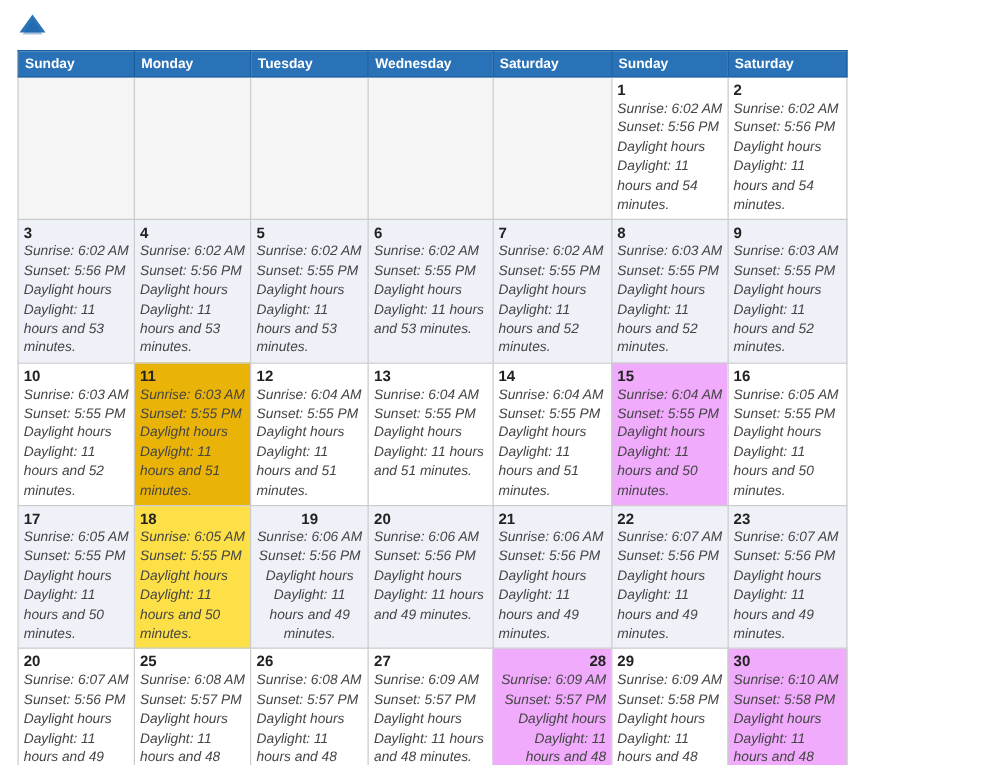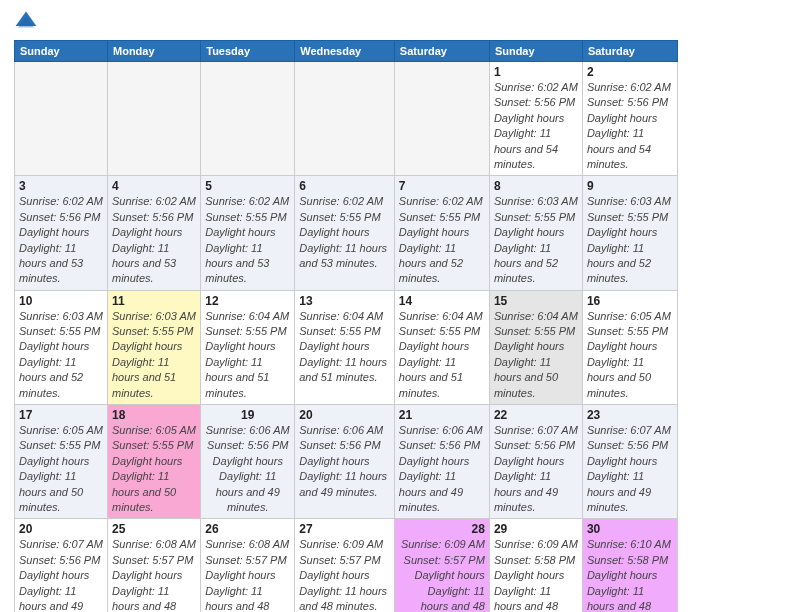--- a/index.html
+++ b/index.html
@@ -180,51 +180,51 @@
           <td style="background: rgb(238, 242, 248);">
             <span class="day-num">9</span>
             <div class="day-info">Sunrise: 6:03 AM<br>Sunset: 5:55 PM<br>Daylight hours<br>Daylight: 11 hours and 52 minutes.</div>
           </td>
         </tr>
         <tr>
           <td style="background: rgb(255, 255, 255);">
             <span class="day-num">10</span>
             <div class="day-info">Sunrise: 6:03 AM<br>Sunset: 5:55 PM<br>Daylight hours<br>Daylight: 11 hours and 52 minutes.</div>
           </td>
-          <td style="background: #fef9c3; margin-left: 11px;">
+          <td style="background: #eab308; margin-left: 11px;">
             <span class="day-num">11</span>
             <div class="day-info">Sunrise: 6:03 AM<br>Sunset: 5:55 PM<br>Daylight hours<br>Daylight: 11 hours and 51 minutes.</div>
           </td>
           <td style="background: rgb(255, 255, 255);">
             <span class="day-num">12</span>
             <div class="day-info">Sunrise: 6:04 AM<br>Sunset: 5:55 PM<br>Daylight hours<br>Daylight: 11 hours and 51 minutes.</div>
           </td>
           <td style="background: rgb(255, 255, 255);">
             <span class="day-num">13</span>
             <div class="day-info">Sunrise: 6:04 AM<br>Sunset: 5:55 PM<br>Daylight hours<br>Daylight: 11 hours and 51 minutes.</div>
           </td>
           <td style="background: rgb(255, 255, 255);">
             <span class="day-num">14</span>
             <div class="day-info">Sunrise: 6:04 AM<br>Sunset: 5:55 PM<br>Daylight hours<br>Daylight: 11 hours and 51 minutes.</div>
           </td>
-          <td style="background: #e5e5e5; margin-left: 39px;">
+          <td style="background: #f0abfc; margin-left: 39px;">
             <span class="day-num">15</span>
             <div class="day-info">Sunrise: 6:04 AM<br>Sunset: 5:55 PM<br>Daylight hours<br>Daylight: 11 hours and 50 minutes.</div>
           </td>
           <td style="background: rgb(255, 255, 255);">
             <span class="day-num">16</span>
             <div class="day-info">Sunrise: 6:05 AM<br>Sunset: 5:55 PM<br>Daylight hours<br>Daylight: 11 hours and 50 minutes.</div>
           </td>
         </tr>
         <tr>
           <td style="background: rgb(238, 242, 248);">
             <span class="day-num">17</span>
             <div class="day-info">Sunrise: 6:05 AM<br>Sunset: 5:55 PM<br>Daylight hours<br>Daylight: 11 hours and 50 minutes.</div>
           </td>
-          <td style="background: #f9a8d4; margin-left: 14px;">
+          <td style="background: #fde047; margin-left: 14px;">
             <span class="day-num">18</span>
             <div class="day-info">Sunrise: 6:05 AM<br>Sunset: 5:55 PM<br>Daylight hours<br>Daylight: 11 hours and 50 minutes.</div>
           </td>
           <td style="background: rgb(238, 242, 248); text-align: center;">
             <span class="day-num">19</span>
             <div class="day-info">Sunrise: 6:06 AM<br>Sunset: 5:56 PM<br>Daylight hours<br>Daylight: 11 hours and 49 minutes.</div>
           </td>
           <td style="background: rgb(238, 242, 248);">
             <span class="day-num">20</span>
             <div class="day-info">Sunrise: 6:06 AM<br>Sunset: 5:56 PM<br>Daylight hours<br>Daylight: 11 hours and 49 minutes.</div>

